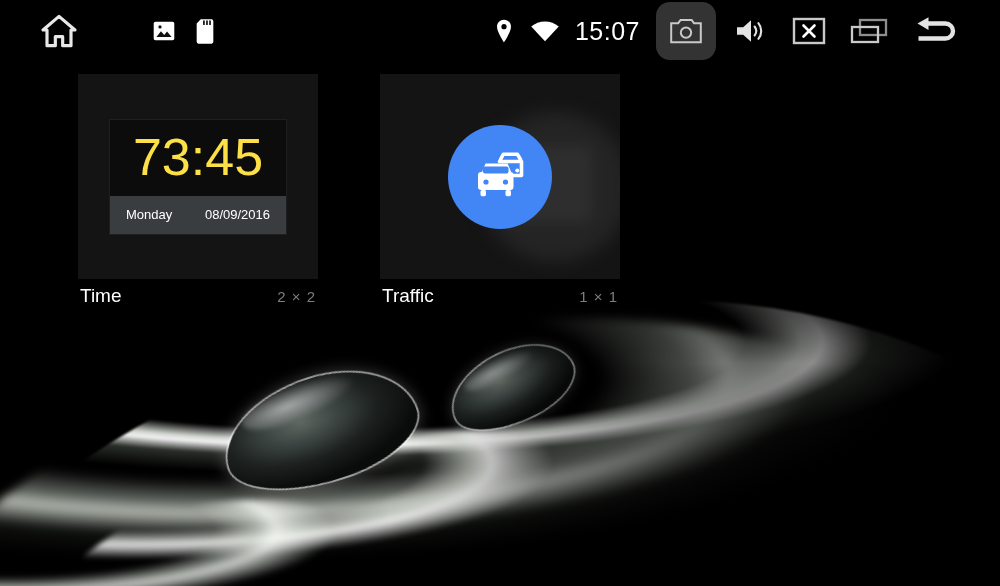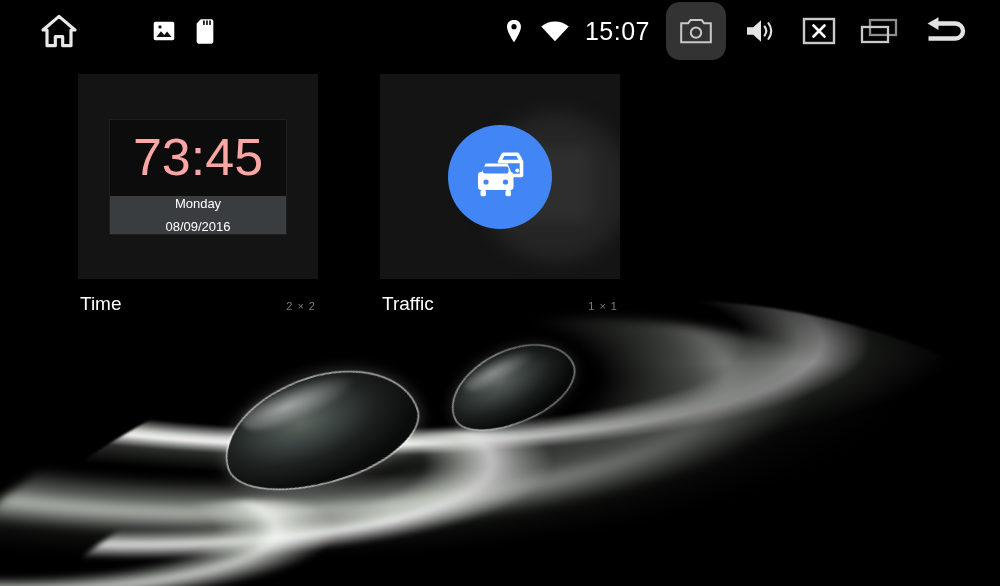--- a/index.html
+++ b/index.html
@@ -143,21 +143,21 @@
     align-items: center;
     padding-left: 28px;
     gap: 0px;
   }
   .sb-right {
     position: absolute;
     right: 0; top: 0;
     height: 62px;
     display: flex;
     align-items: center;
-    padding-right: 16px;
+    padding-right: 26px;
     gap: 0px;
   }
   .sb-btn {
     display: flex;
     align-items: center;
     justify-content: center;
     height: 62px;
     cursor: pointer;
   }
   .sb-btn svg { display: block; }
@@ -211,40 +211,39 @@
     width: 176px;
     height: 114px;
     background: #111111;
     box-shadow: 0 0 0 1px rgba(255,255,255,0.05);
     display: flex;
     flex-direction: column;
   }
   .clock-digits {
     flex: 1;
     background: #0c0c0c;
-    color: #fca5a5;
+    color: #fde047;
     display: flex;
     align-items: center;
     justify-content: center;
     font-size: 52px;
     font-weight: 300;
     letter-spacing: 0px;
     line-height: 1;
     padding-bottom: 2px;
   }
   .clock-datebar {
     height: 38px;
     background: #3a3d40;
     display: flex;
     align-items: center;
     justify-content: space-between;
     padding: 0 16px;
     color: #ffffff;
     font-size: 13px;
-    flex-direction: column;
   }
 
   
   .traffic-ghost {
     position: absolute;
     left: 100px;
     top: 38px;
     width: 150px;
     height: 150px;
     border-radius: 50%;
@@ -272,29 +271,29 @@
     display: flex;
     align-items: center;
     justify-content: center;
     z-index: 2;
   }
 
   .widget-meta {
     display: flex;
     align-items: baseline;
     justify-content: space-between;
-    padding: 14px 2px 0 2px;
+    padding: 6px 2px 0 2px;
   }
   .widget-label {
     color: #ffffff;
     font-size: 19px;
   }
   .widget-size {
     color: #7d7d7d;
-    font-size: 11px;
+    font-size: 15px;
     letter-spacing: 1px;
   }
 </style>
 </head>
 <body>
 
 <div id="screen">
 
   <div id="wallpaper">
     <div class="blade2"></div>

